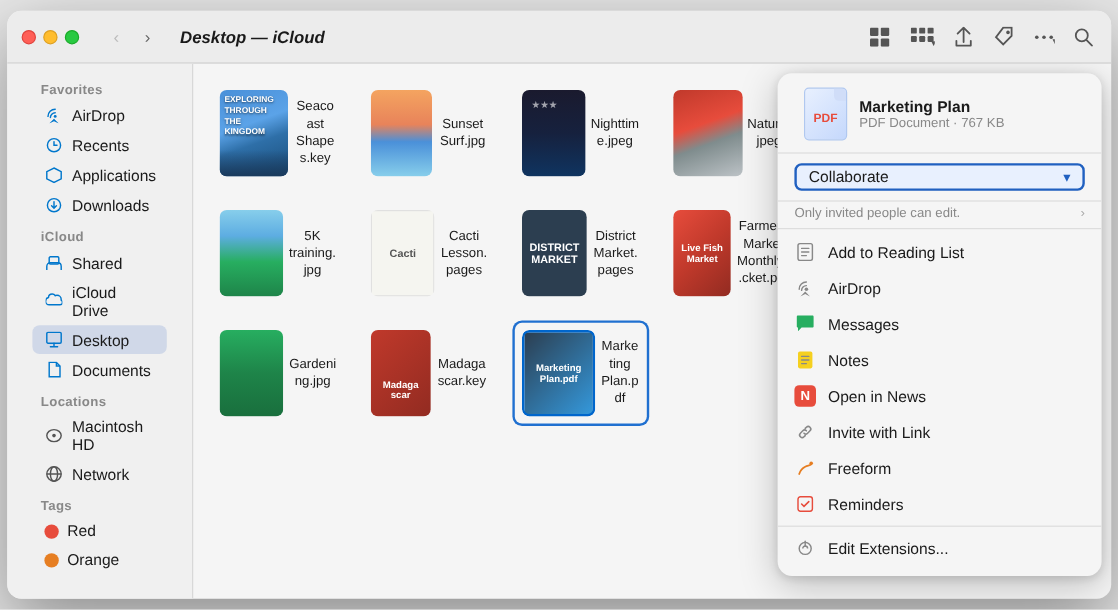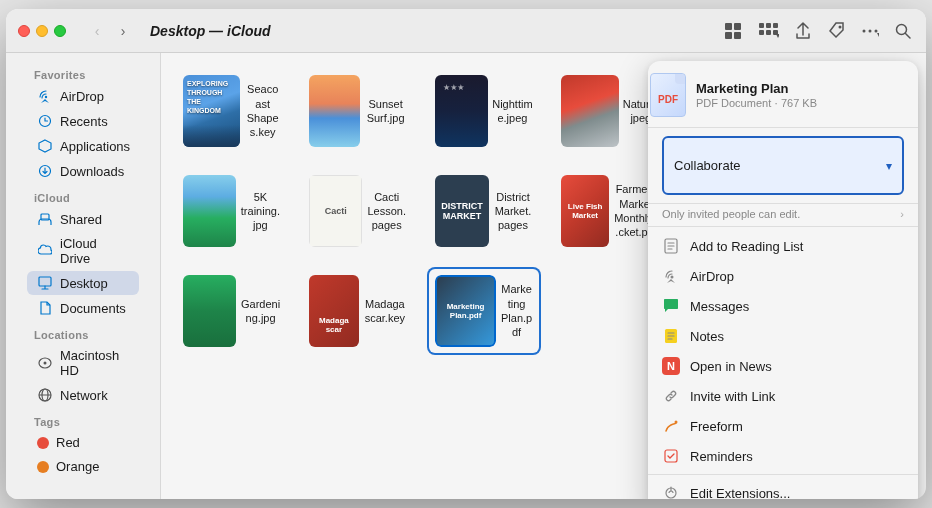--- a/index.html
+++ b/index.html
@@ -293,21 +293,21 @@
       background: #f5f5f5;
       border-radius: 12px;
       box-shadow: 0 8px 32px rgba(0,0,0,0.22), 0 2px 8px rgba(0,0,0,0.12);
       z-index: 100;
       overflow: hidden;
     }
     .popover-header {
       display: flex;
       align-items: center;
       gap: 10px;
-      padding: 12px 2px 10px;
+      padding: 12px 22px 10px;
       border-bottom: 1px solid #ddd;
     }
     .popover-file-icon {
       width: 36px;
       height: 44px;
       background: linear-gradient(135deg, #e8f0fe 0%, #c5d8fc 100%);
       border-radius: 4px;
       border: 1px solid #b0c8f0;
       display: flex;
       align-items: center;
@@ -344,21 +344,21 @@
       align-items: center;
       padding: 8px 14px;
       border-bottom: 1px solid #ddd;
       gap: 6px;
     }
     .collaborate-dropdown {
       flex: 1;
       background: #e8f0fe;
       border: 2px solid #2060c0;
       border-radius: 6px;
-      padding: 20px 10px;
+      padding: 2px 10px;
       font-size: 13px;
       font-weight: 500;
       color: #1a1a1a;
       display: flex;
       align-items: center;
       justify-content: space-between;
       cursor: pointer;
     }
     .collab-chevron {
       color: #2060c0;

